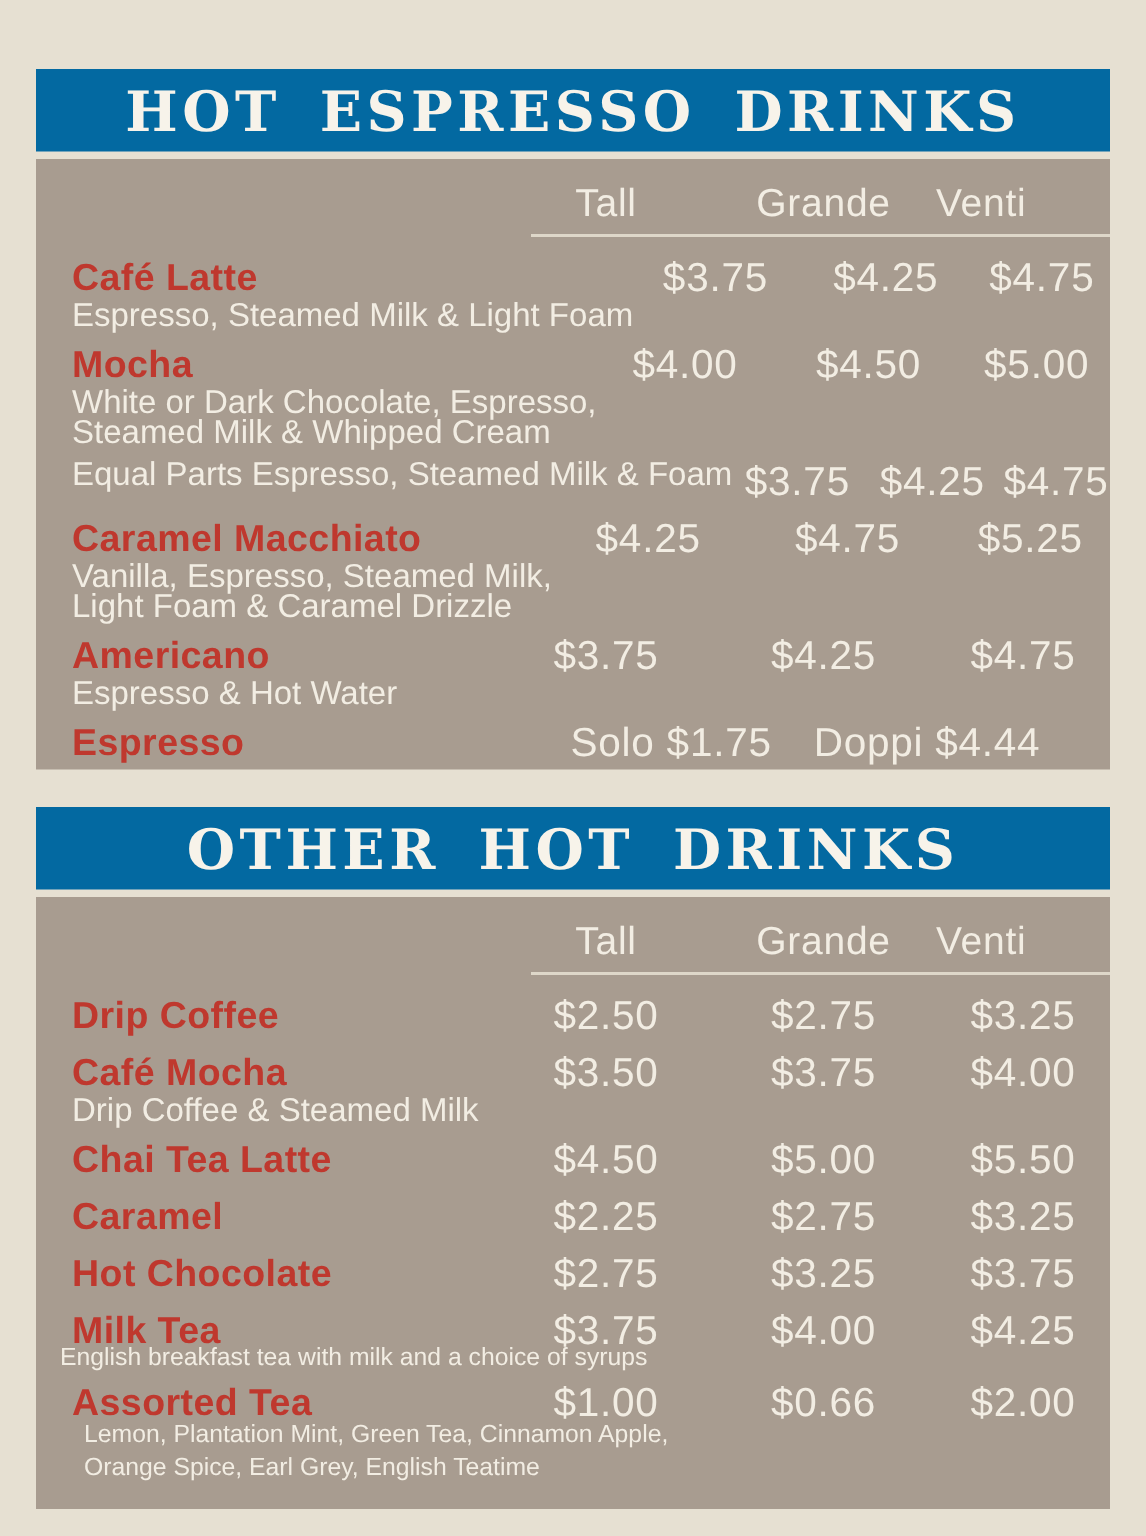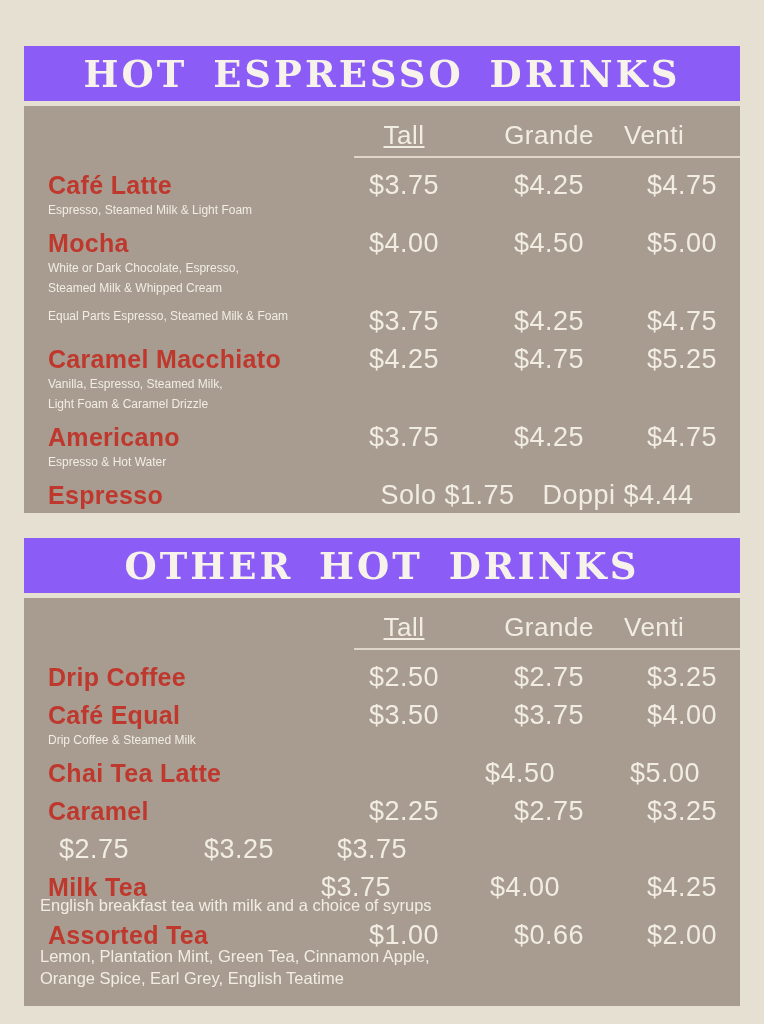--- a/index.html
+++ b/index.html
@@ -4,21 +4,21 @@
 <style>
   html,body { margin:0; padding:0; }
   body {
     width:764px; height:1024px;
     background:#e6e0d2;
     font-family:"Liberation Sans", sans-serif;
     overflow:hidden;
   }
   .bar {
     width:716px; height:55px; margin:0 auto;
-    background:#8b5cf6;
+    background:#0369a1;
     display:flex; align-items:center; justify-content:center;
   }
   .bar-title {
     font-family:"DejaVu Serif", serif;
     font-weight:bold; font-size:37px;
     color:#f7f3ea; letter-spacing:3px; word-spacing:10px;
     white-space:nowrap;
   }
   .panel {
     width:716px; margin:5px auto 0 auto;
@@ -26,62 +26,62 @@
     box-sizing:border-box;
     padding-top:12px;
   }
   .panel-1 { height:407px; }
   .panel-2 { height:408px; }
   .spacer-top { height:46px; }
   .spacer-mid { height:25px; }
 
   .cols { display:flex; align-items:flex-end; }
   .namecol { flex:1; }
-  .col-tall   { width:140px; text-align:center;text-decoration:underline; }
+  .col-tall   { width:140px; text-align:center; }
   .col-grande { width:150px; text-align:center; }
   .col-venti  { width:116px; }
   .col-head {
     font-size:26px; color:#f2ede3; font-weight:400;
     line-height:34px; letter-spacing:0.5px;
   }
   .rule {
     height:2px; background:#ded7c9;
     margin:4px 0 0 330px;
   }
 
   .row { display:flex; align-items:flex-start; margin-bottom:8px; }
   .row-first { margin-top:12px; }
   .namecell { flex:1; padding-left:24px; }
   .item-name {
     color:#bf382e; font-weight:700; font-size:25px;
     line-height:30px; letter-spacing:0.3px; white-space:nowrap;
   }
   .item-desc {
-    color:#f2ede3; font-size:12px; line-height:20px; white-space:nowrap;
+    color:#f2ede3; font-size:22px; line-height:20px; white-space:nowrap;
   }
   .price {
     font-size:27px; color:#f2ede3; font-weight:400;
     line-height:30px; letter-spacing:0.5px;
   }
   .price-tall   { width:140px; text-align:center; }
   .price-grande { width:150px; text-align:center; }
   .price-venti  { width:116px; text-align:center; }
 
   .price-span {
     width:406px; display:flex; justify-content:center; gap:28px;
     font-size:27px; color:#f2ede3; line-height:30px; letter-spacing:0.5px;
   }
 
   .desc-wide {
     color:#f2ede3; font-size:16.5px; line-height:19px;
     padding-left:16px; margin:-6px 0 5px 0; white-space:nowrap;
   }
   .desc-wide-multi {
     color:#f2ede3; font-size:16.5px; line-height:21px;
-    padding-left:16px; margin:-4px 0 0 0; white-space:nowrap;
+    padding-left:32px; margin:-4px 0 0 0; white-space:nowrap;
   }
   .desc-wide-multi div { margin-bottom:1px; }
 </style>
 </head>
 <body>
 
 <div class="spacer-top"></div>
 
 <div class="bar">
   <span class="bar-title">HOT ESPRESSO DRINKS</span>
@@ -180,52 +180,56 @@
     <div class="namecell">
       <div class="item-name">Drip Coffee</div>
     </div>
     <div class="price price-tall">$2.50</div>
     <div class="price price-grande">$2.75</div>
     <div class="price price-venti">$3.25</div>
   </div>
 
   <div class="row">
     <div class="namecell">
-      <div class="item-name">Café Equal</div>
+      <div class="item-name">Café Mocha</div>
       <div class="item-desc">Drip Coffee &amp; Steamed Milk</div>
     </div>
     <div class="price price-tall">$3.50</div>
     <div class="price price-grande">$3.75</div>
     <div class="price price-venti">$4.00</div>
   </div>
 
   <div class="row">
     <div class="namecell">
       <div class="item-name">Chai Tea Latte</div>
     </div>
     <div class="price price-tall">$4.50</div>
     <div class="price price-grande">$5.00</div>
+    <div class="price price-venti">$5.50</div>
   </div>
 
   <div class="row">
     <div class="namecell">
       <div class="item-name">Caramel</div>
     </div>
     <div class="price price-tall">$2.25</div>
     <div class="price price-grande">$2.75</div>
     <div class="price price-venti">$3.25</div>
   </div>
 
   <div class="row">
+    <div class="namecell">
+      <div class="item-name">Hot Chocolate</div>
+    </div>
     <div class="price price-tall">$2.75</div>
     <div class="price price-grande">$3.25</div>
     <div class="price price-venti">$3.75</div>
   </div>
 
-  <div class="row" style="margin-bottom:0;gap:24px;">
+  <div class="row" style="margin-bottom:0;">
     <div class="namecell">
       <div class="item-name">Milk Tea</div>
     </div>
     <div class="price price-tall">$3.75</div>
     <div class="price price-grande">$4.00</div>
     <div class="price price-venti">$4.25</div>
   </div>
   <div class="desc-wide">English breakfast tea with milk and a choice of syrups</div>
 
   <div class="row" style="margin-bottom:0;">

